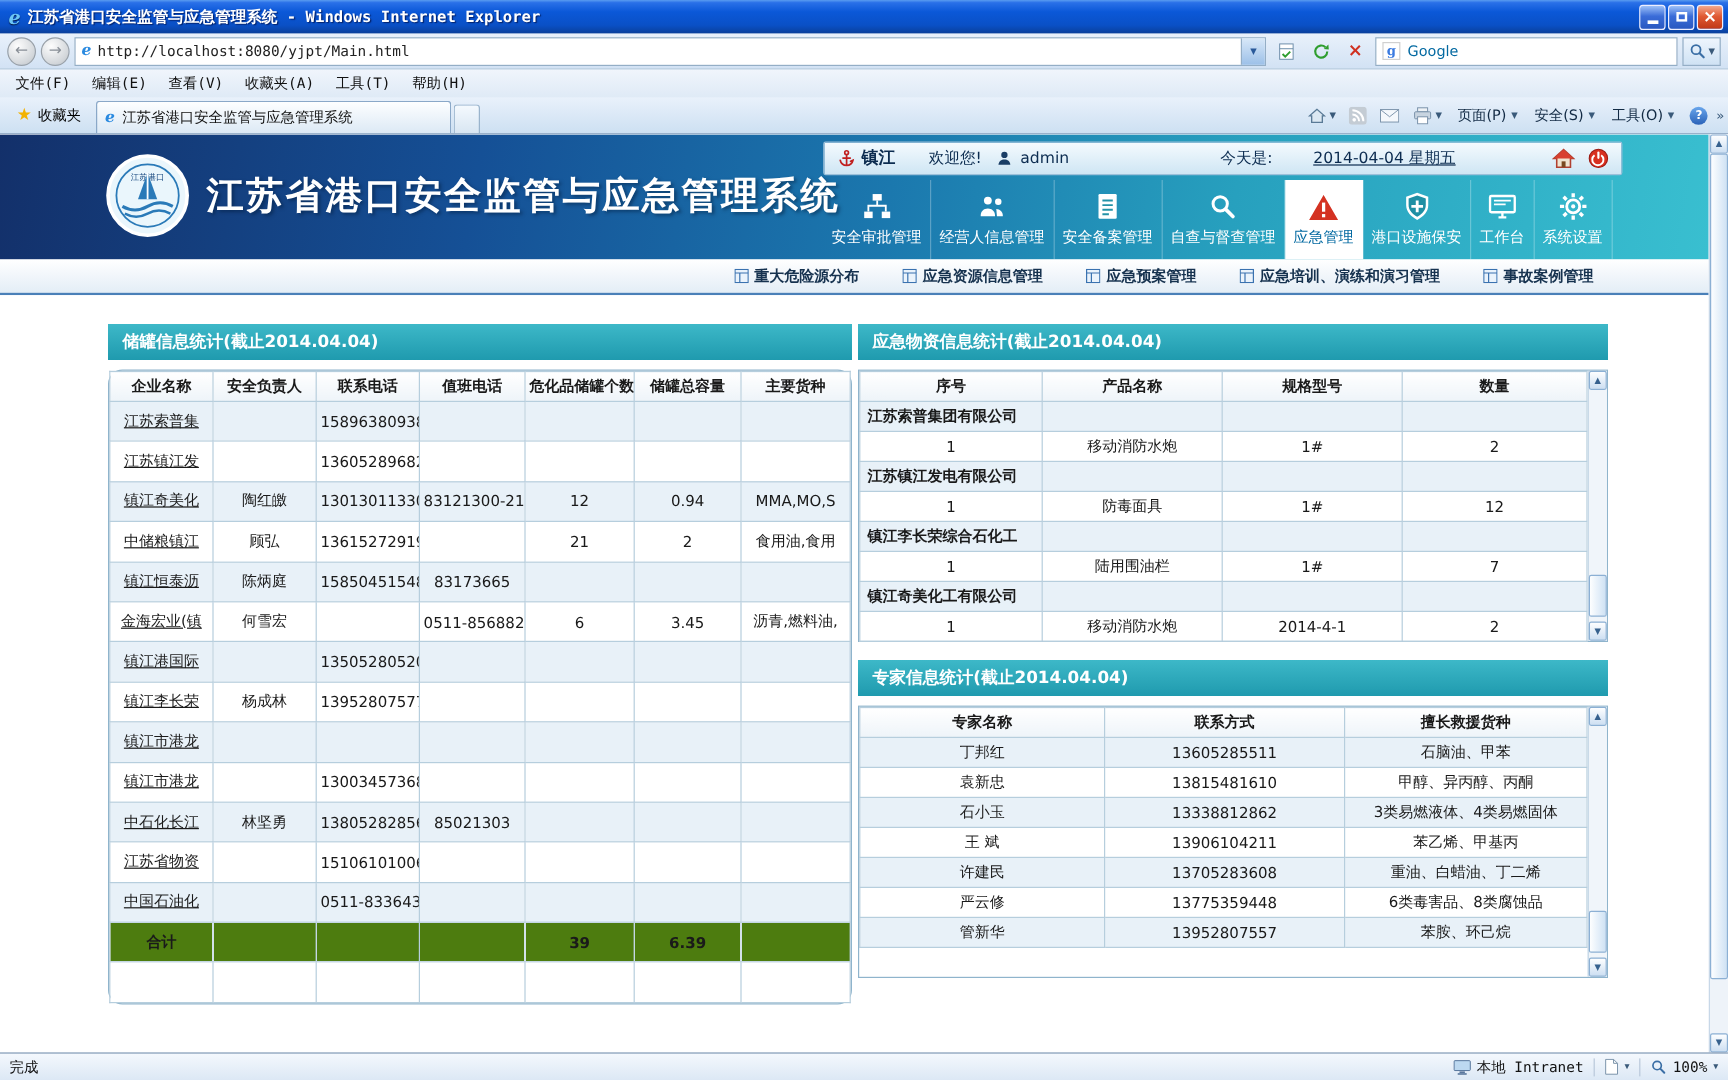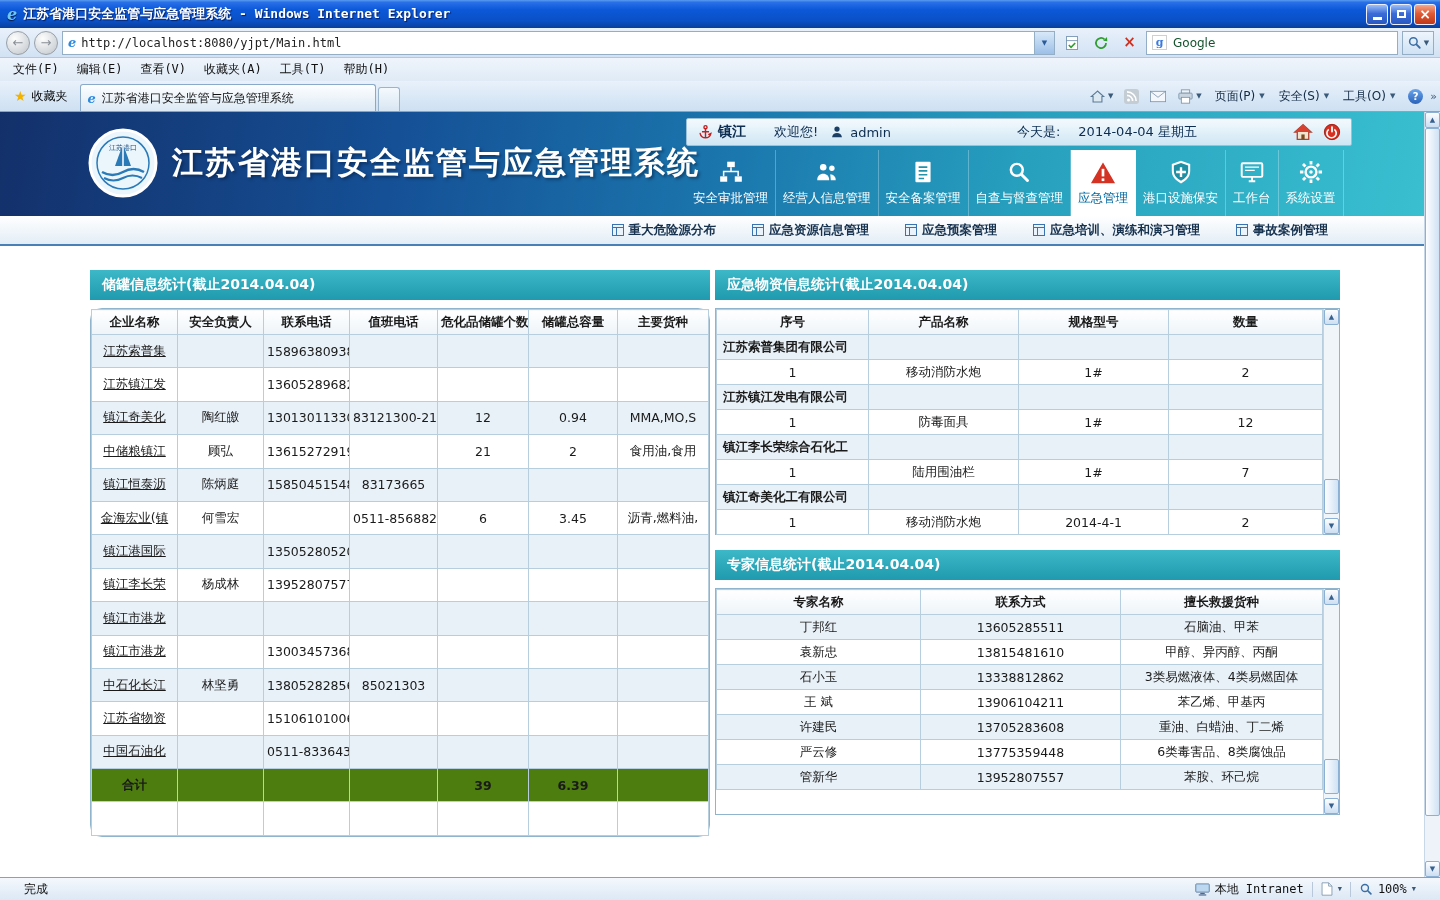--- a/index.html
+++ b/index.html
@@ -26,21 +26,21 @@
  background:radial-gradient(circle at 35% 30%,#fdfdfd,#d2d6da 70%,#b8bcc0);}
 .addr-field{flex:1;height:24px;background:#fff;border:1px solid #94aec6;display:flex;align-items:center;gap:5px;padding-left:5px;}
 .mini-e{font:italic bold 13px "DejaVu Serif",serif;color:#2a8ae0;}
 .addr-url{flex:1;font:12px "DejaVu Sans Mono",monospace;color:#222;white-space:nowrap;overflow:hidden;}
 .addr-drop{width:20px;height:22px;margin-left:auto;border-left:1px solid #94aec6;display:flex;align-items:center;justify-content:center;
  background:linear-gradient(#d8e8f8,#9cc0e8);color:#2a5a9a;font-size:7px;}
 .tool-sq{width:25px;height:24px;display:flex;align-items:center;justify-content:center;}
 .stop-x{font:bold 15px/1 "DejaVu Sans",sans-serif;color:#d03020;}
 .search-box{width:252px;height:24px;background:#fff;border:1px solid #94aec6;display:flex;align-items:center;gap:6px;padding:0 5px;}
 .g-ico{width:15px;height:15px;border:1px solid #d0d0d0;background:#fff;color:#3a7ae0;font:bold 11px/13px "DejaVu Serif",serif;text-align:center;}
-.search-text{flex:1;color:#14532d;}
+.search-text{flex:1;color:#0369a1;}
 .search-btn{width:32px;height:24px;border:1px solid #94aec6;display:flex;align-items:center;justify-content:center;gap:2px;
  background:linear-gradient(#eef5fd,#cfe2f4);}
 .caret{font-size:7px;color:#3a5a7a;}
 
 
 .menubar{position:absolute;top:58px;left:0;right:0;height:23px;display:flex;align-items:center;padding-left:4px;
  background:linear-gradient(#f0f5fc,#dfeaf6);font-family:"DejaVu Sans Mono",monospace;}
 .menu-item{padding:3px 9px;color:#111;}
 
 
@@ -66,21 +66,21 @@
 .page-header{position:relative;height:104px;
  background:linear-gradient(100deg,#13306a 0%,#155096 28%,#1b78ae 52%,#27a0be 72%,#39bfd0 100%);}
 .logo{position:absolute;left:88px;top:16px;}
 .app-title{position:absolute;left:172px;top:30px;font-size:31px;font-weight:bold;color:#fff;letter-spacing:2px;
  text-shadow:2px 2px 3px rgba(0,25,55,.5);white-space:nowrap;}
 .userbar{position:absolute;left:686px;top:6px;width:666px;height:28px;display:flex;align-items:center;gap:6px;padding:0 10px;
  background:linear-gradient(#f4fafe,#cfe6f4);border:1px solid #9cc0da;border-radius:2px;font-size:13px;color:#0c2c50;}
 .city{display:flex;align-items:center;gap:4px;font-weight:bold;font-size:14px;margin-right:22px;}
 .u-person{display:flex;align-items:center;margin-left:6px;}
 .u-date-label{margin-left:120px;}
-.u-date{margin-left:12px;}
+.u-date{margin-left:28px;text-decoration:underline;}
 .u-icons{margin-left:auto;display:flex;align-items:center;gap:10px;}
 .navmenu{position:absolute;left:686px;bottom:0;height:66px;display:flex;}
 .nav-item{display:flex;flex-direction:column;align-items:center;padding:7px 7px 0;color:#fff;border-right:1px solid rgba(255,255,255,.28);cursor:default;}
 .nav-item .nicon{height:30px;display:flex;align-items:center;}
 .nav-item .nlabel{font-size:12.5px;margin-top:3px;white-space:nowrap;}
 .nav-item.active{background:#fff;color:#0369a1;text-align:center;}
 
 
 .subnav{height:30px;display:flex;align-items:center;justify-content:flex-end;gap:36px;padding-right:96px;
  background:linear-gradient(#ffffff,#e3edf6);border-bottom:2px solid #4a80b8;font-weight:bold;font-size:12.5px;color:#16324f;}
@@ -120,21 +120,21 @@
 
 
 .page-footer{height:22px;display:flex;align-items:center;justify-content:center;font-size:12.5px;color:#0d3c5e;
  background:linear-gradient(#4cb8c6,#2095aa);}
 
 
 .page-scroll{position:absolute;right:0;top:0;width:16px;height:765px;background:#eef3f9;border-left:1px solid #c8d8e8;}
 .pg-thumb{top:16px;height:688px;}
 
 
-.statusbar{position:absolute;bottom:0;left:0;right:0;height:23px;display:flex;align-items:center;padding:0 24px;
+.statusbar{position:absolute;bottom:0;left:0;right:0;height:23px;display:flex;align-items:center;padding:0 8px;
  background:linear-gradient(#f4f8fd,#dce8f5);border-top:1px solid #8aa0b8;font-family:"DejaVu Sans Mono",monospace;color:#111;}
 .sb-right{margin-left:auto;display:flex;align-items:center;gap:8px;}
 .sb-div{width:1px;height:15px;background:#b8c8da;}
 .sb-item{display:flex;align-items:center;gap:5px;}
 svg{display:block;}
 </style>
 </head>
 <body>
 
 <div class="screen">

